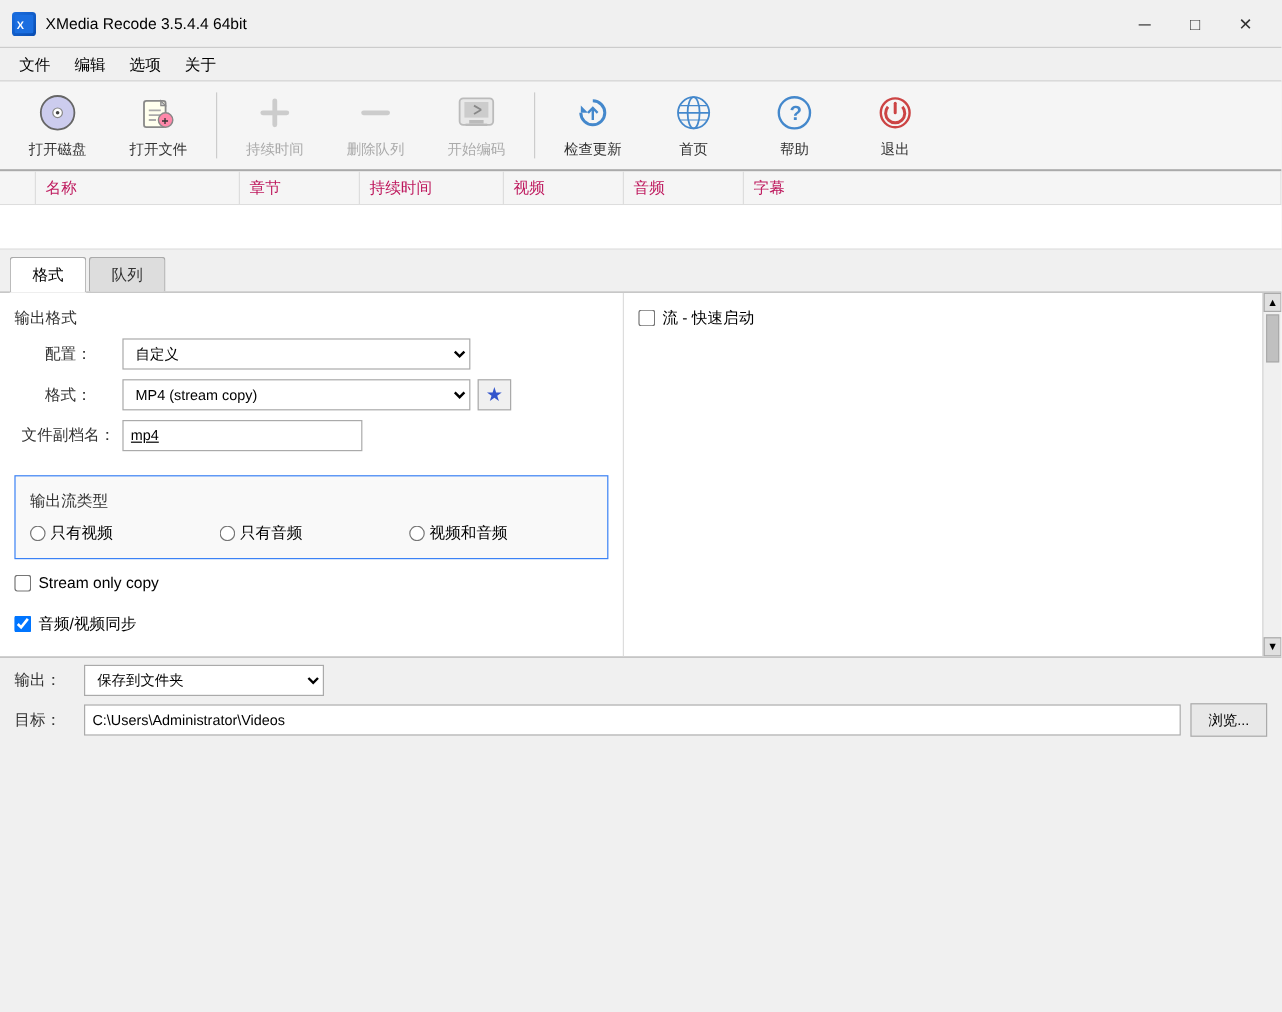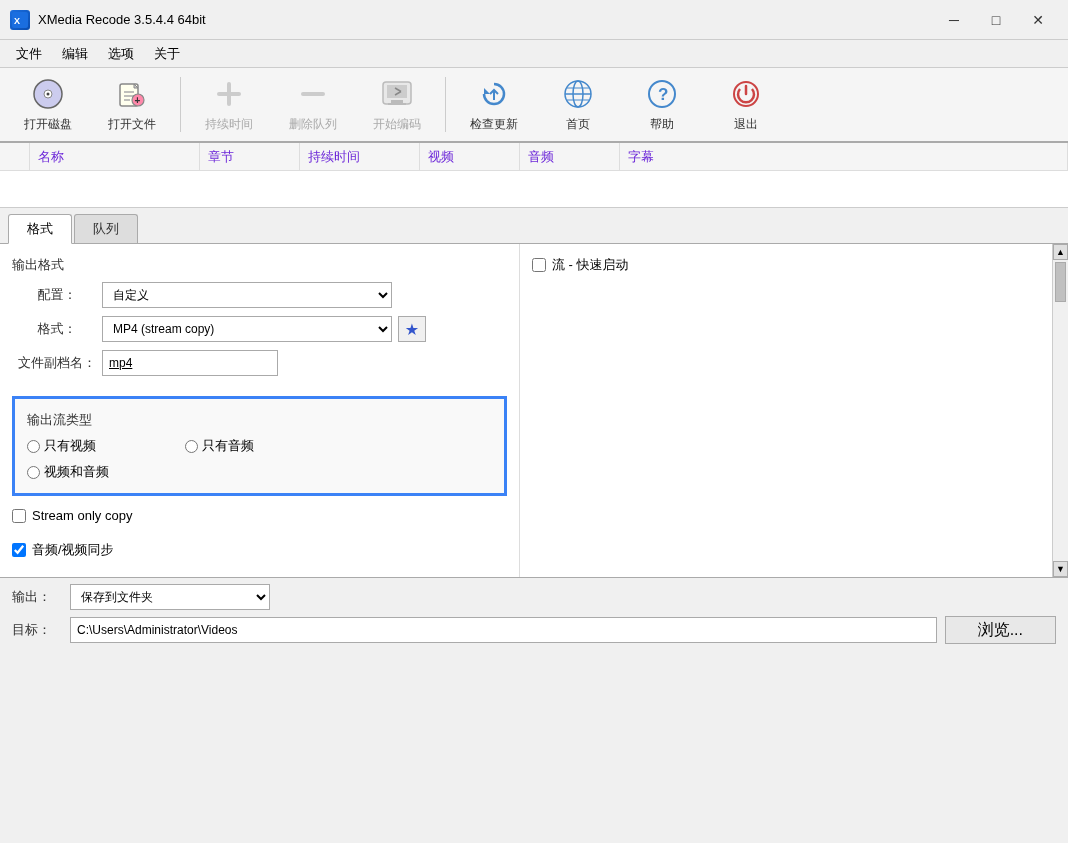--- a/index.html
+++ b/index.html
@@ -106,21 +106,21 @@
     }
     .file-list-header {
       display: flex;
       background: #f5f5f5;
       border-bottom: 1px solid #ddd;
       height: 28px;
       align-items: center;
     }
     .file-col {
       padding: 0 8px;
-      color: #6d28d9;
+      color: #be185d;
       border-right: 1px solid #ddd;
       height: 100%;
       display: flex; align-items: center;
     }
     .col-checkbox { width: 30px; }
     .col-name { width: 170px; }
     .col-chapter { width: 100px; }
     .col-duration { width: 120px; }
     .col-video { width: 100px; }
     .col-audio { width: 100px; }
@@ -207,35 +207,35 @@
     .select-wide { width: 290px; }
     .select-medium { width: 290px; }
     input[type="text"] {
       height: 26px;
       border: 1px solid #aaa;
       padding: 0 6px;
       font-size: 12px;
       outline: none;
       background: white;
     }
-    .input-extension { width: 176px; text-decoration: underline; }
+    .input-extension { width: 200px; text-decoration: underline; }
 
     .star-btn {
       width: 28px; height: 26px;
       border: 1px solid #aaa;
       background: #f0f0f0;
       cursor: pointer;
       display: flex; align-items: center; justify-content: center;
       color: #3355cc;
       font-size: 16px;
     }
 
     
     .output-stream-section {
-      border: 3px solid #3b82f6;
+      border: 1px solid #3b82f6;
       padding: 12px;
       background: #f9f9f9;
     }
     .radio-group {
       display: flex;
       flex-wrap: wrap;
       gap: 8px;
     }
     .radio-item {
       display: flex;
@@ -332,25 +332,25 @@
     .path-input {
       flex: 1;
       height: 28px;
       border: 1px solid #aaa;
       padding: 0 6px;
       font-size: 12px;
       background: white;
     }
     .browse-btn {
       height: 28px;
-      padding: 0 32px;
+      padding: 0 14px;
       background: #e8e8e8;
       border: 1px solid #aaa;
       cursor: pointer;
-      font-size: 16px;
+      font-size: 12px;
     }
     .radio-label {
       display: flex;
       align-items: center;
       gap: 4px;
       cursor: pointer;
       font-size: 12px;
     }
   </style>
 </head>

